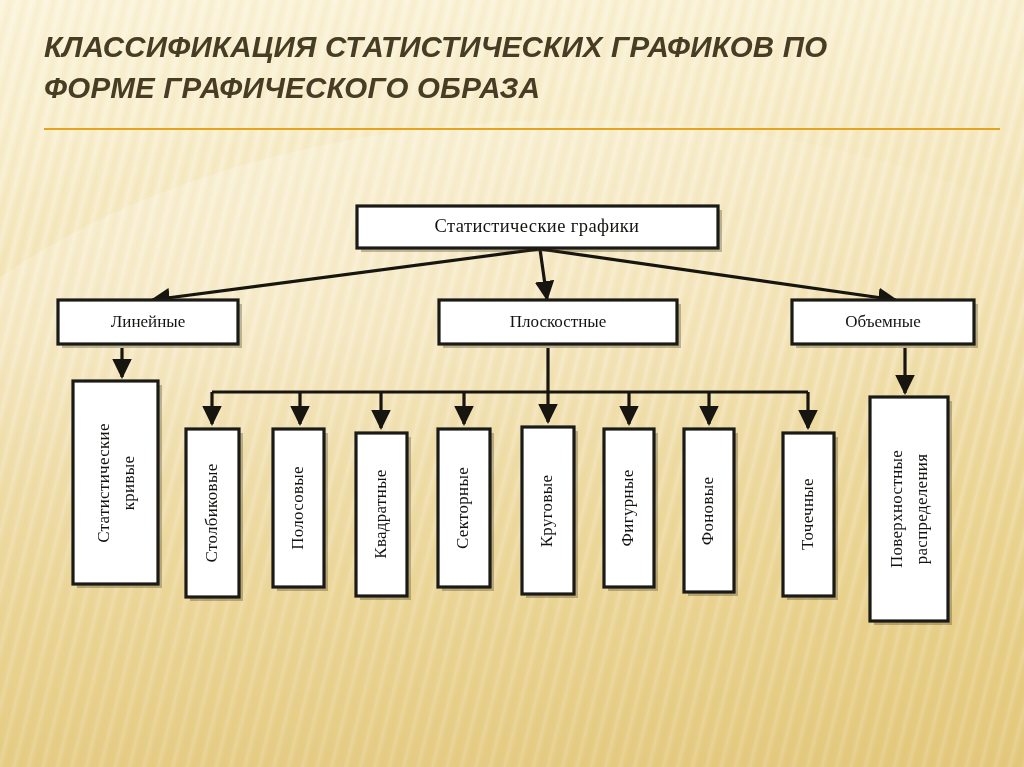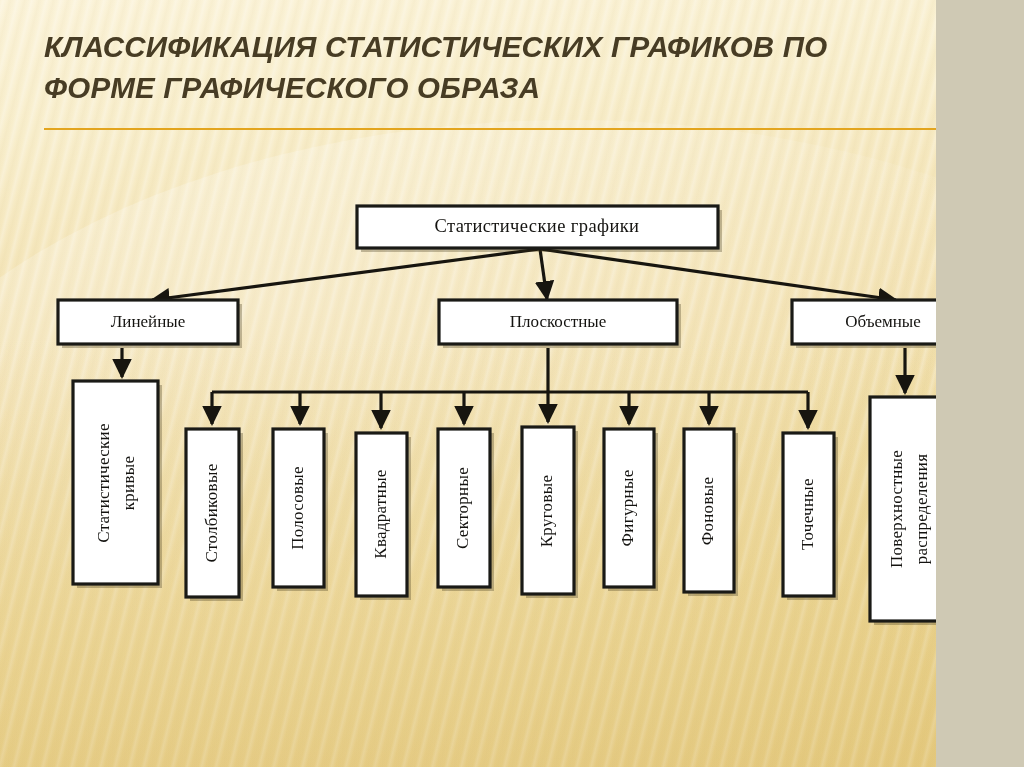--- a/index.html
+++ b/index.html
@@ -2,21 +2,21 @@
 <html><head>
 <meta charset="utf-8">
 <style>
   html, body {
     margin: 0;
     padding: 0;
     background: #cfc9b4;
   }
   #page {
     position: relative;
-    width: 936px;
+    width: 1024px;
     height: 767px;
     overflow: hidden;
     font-family: "Liberation Sans", sans-serif;
   }
   
   .bg-base {
     position: absolute;
     inset: 0;
     background: linear-gradient(175deg,
         #fbf3d9 0%,

